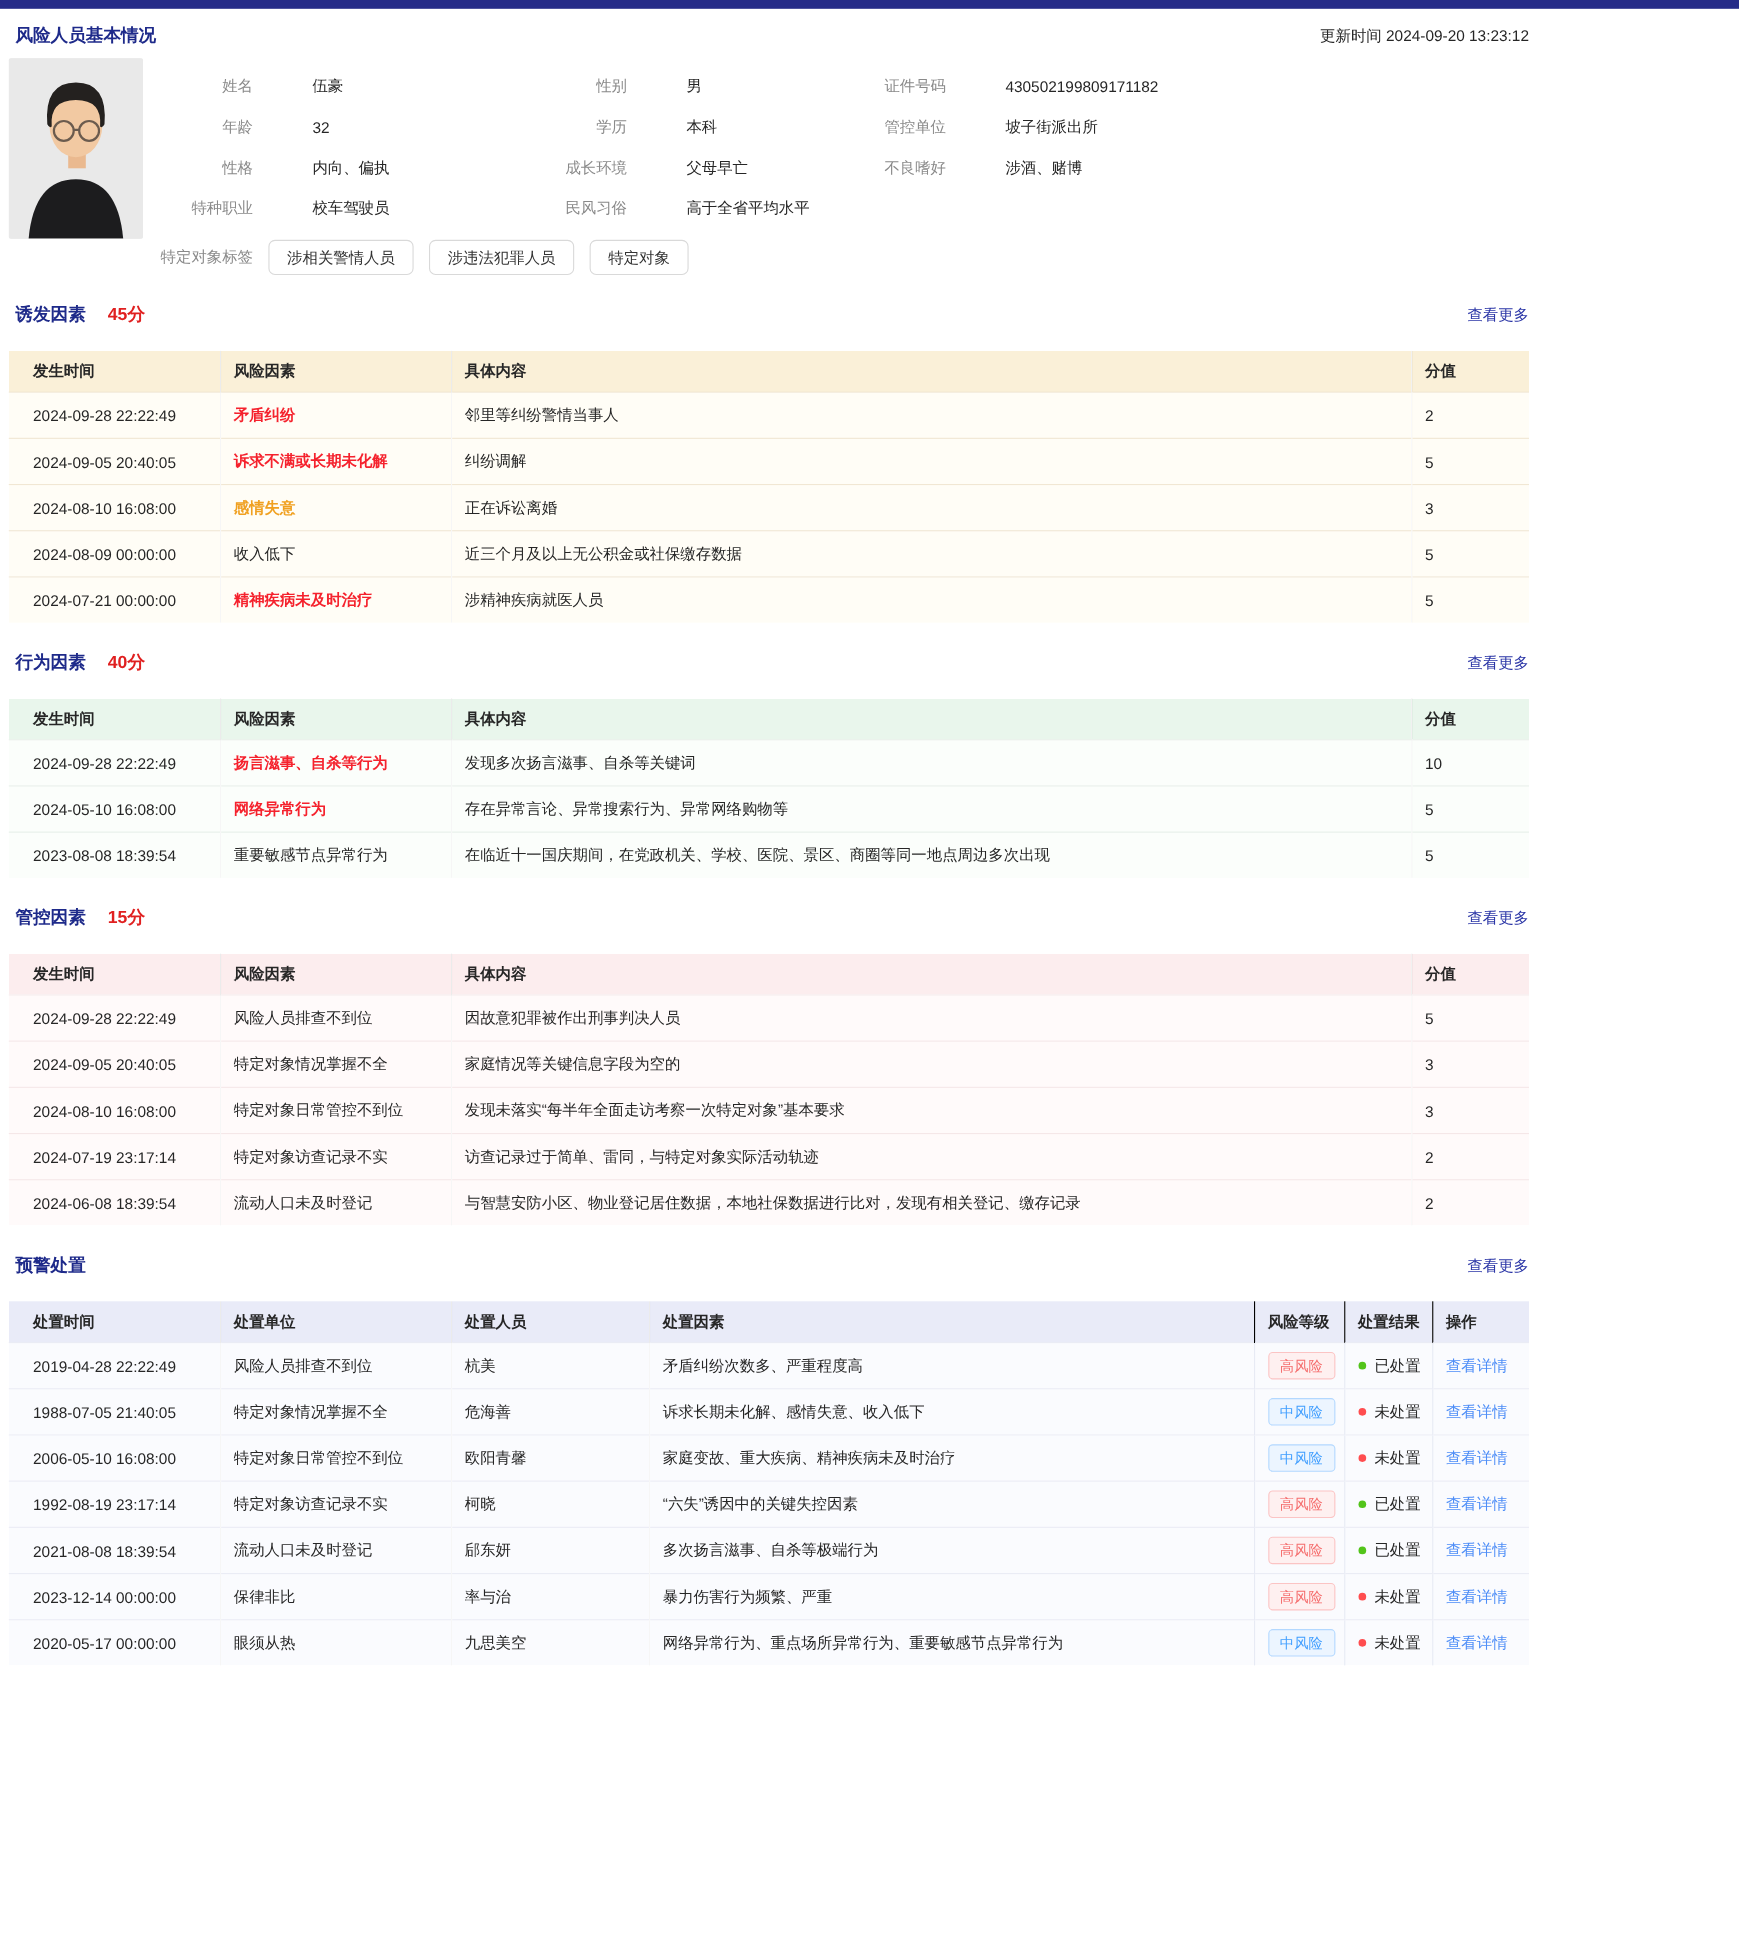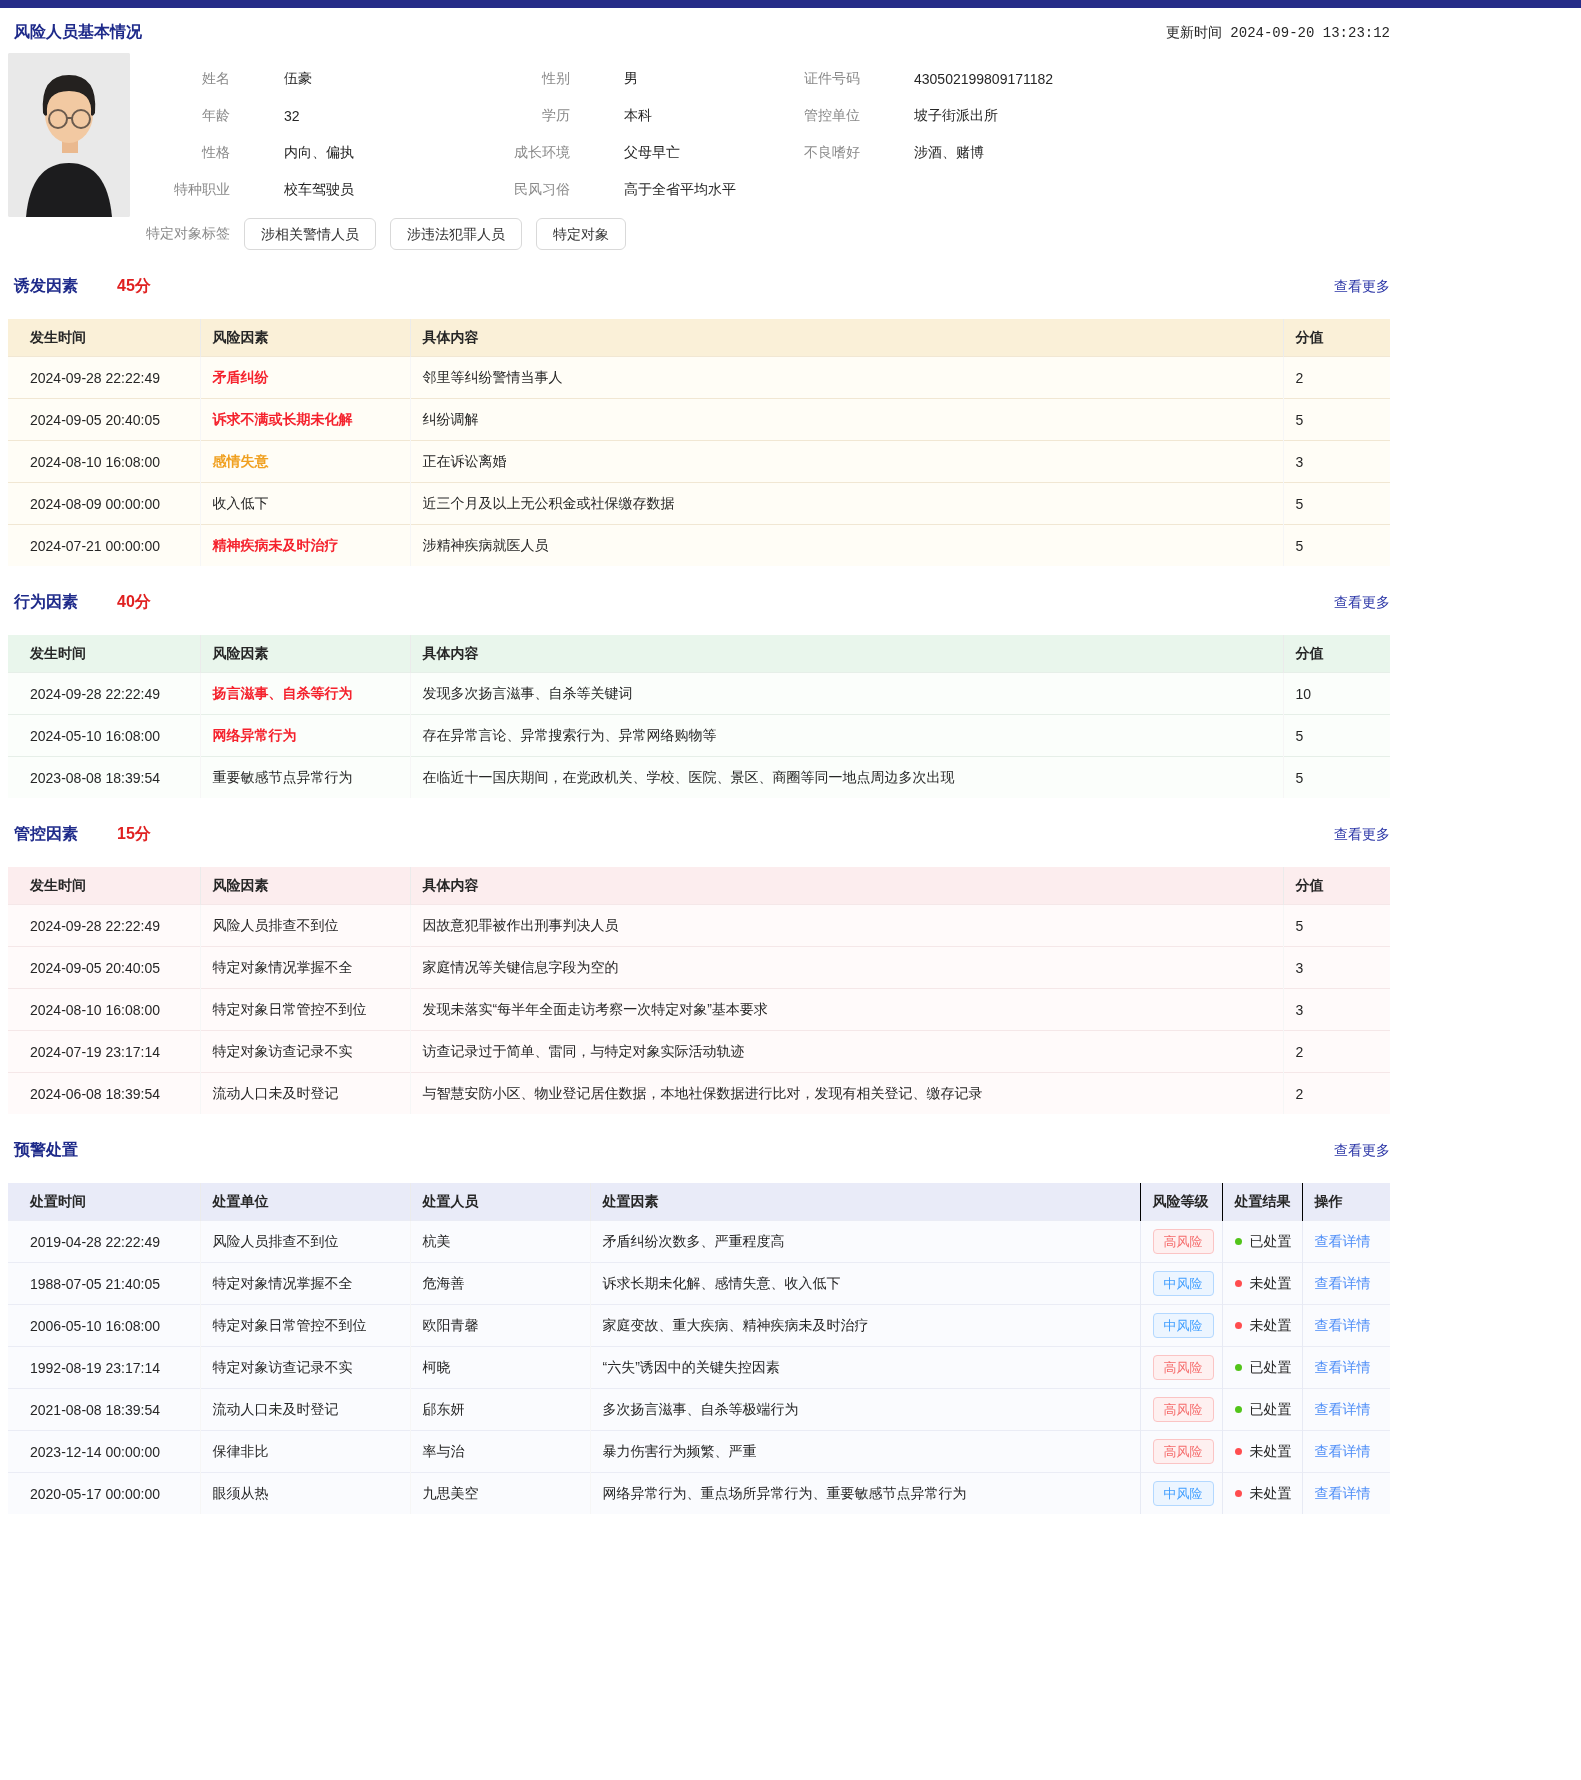--- a/index.html
+++ b/index.html
@@ -5,21 +5,21 @@
   html,body{margin:0;padding:0;}
   body{
     width:1581px;height:1780px;overflow:hidden;background:#ffffff;
     font-family:"Liberation Sans","DejaVu Sans",sans-serif;
     font-size:14px;color:#262626;
   }
   .topbar{height:8px;background:#262c88;}
   .page{width:1382px;padding-left:8px;}
 
   
-  .header-row{display:flex;justify-content:space-between;align-items:center;margin-top:14px;padding-left:6px;font-family:Liberation Mono, monospace;}
+  .header-row{display:flex;justify-content:space-between;align-items:center;margin-top:14px;padding-left:6px;}
   .page-title{color:#1e2a8a;font-size:16px;font-weight:bold;}
   .update-time{color:#262626;font-size:14px;}
 
   
   .profile{display:flex;margin-top:10px;}
   .photo{width:122px;height:164px;flex:none;border-radius:2px;overflow:hidden;background:#e8e8e8;}
   .fields-wrap{flex:1;min-width:0;padding-top:2px;}
   .fields-grid{display:grid;grid-template-columns:340px 290px 1fr;grid-auto-rows:24px;row-gap:13px;margin-top:12px;}
   .field{display:flex;align-items:center;min-width:0;gap:40px;}
   .field .lbl{width:100px;flex:none;text-align:right;color:#8a8a8a;}
@@ -30,21 +30,21 @@
        background:#fff;padding:0 16px;margin-left:14px;color:#333;cursor:pointer;}
   .risk-col{flex:none;width:191px;margin-right:75px;display:flex;flex-direction:column;align-items:center;}
   .risk-box{width:191px;height:135px;margin-top:7px;border-radius:10px;
             background:linear-gradient(155deg,#fb7a3c 0%,#f2422e 55%,#f11f25 100%);
             display:flex;align-items:center;justify-content:center;}
   .risk-number{color:#fff;font-size:86px;font-weight:bold;line-height:1;}
   .risk-label{margin-top:12px;font-size:24px;color:#2b2b2b;}
 
   
   .section{margin-top:26px;}
-  .section-head{display:flex;align-items:baseline;padding-left:6px;gap:19px;}
+  .section-head{display:flex;align-items:baseline;padding-left:6px;}
   .section-title{color:#1e2a8a;font-size:16px;font-weight:bold;}
   .section-score{color:#e02020;font-size:16px;font-weight:bold;margin-left:20px;}
   .more-link{margin-left:auto;color:#2a35a6;cursor:pointer;}
 
   table{border-collapse:collapse;width:100%;table-layout:fixed;margin-top:22px;}
   th,td{text-align:left;padding:0 12px;white-space:nowrap;overflow:hidden;text-overflow:clip;}
   th{font-weight:bold;height:37px;}
   td{height:41px;}
   th:first-child,td:first-child{padding-left:22px;}
   thead th + th{border-left:1px solid rgba(0,0,0,0.08);}

